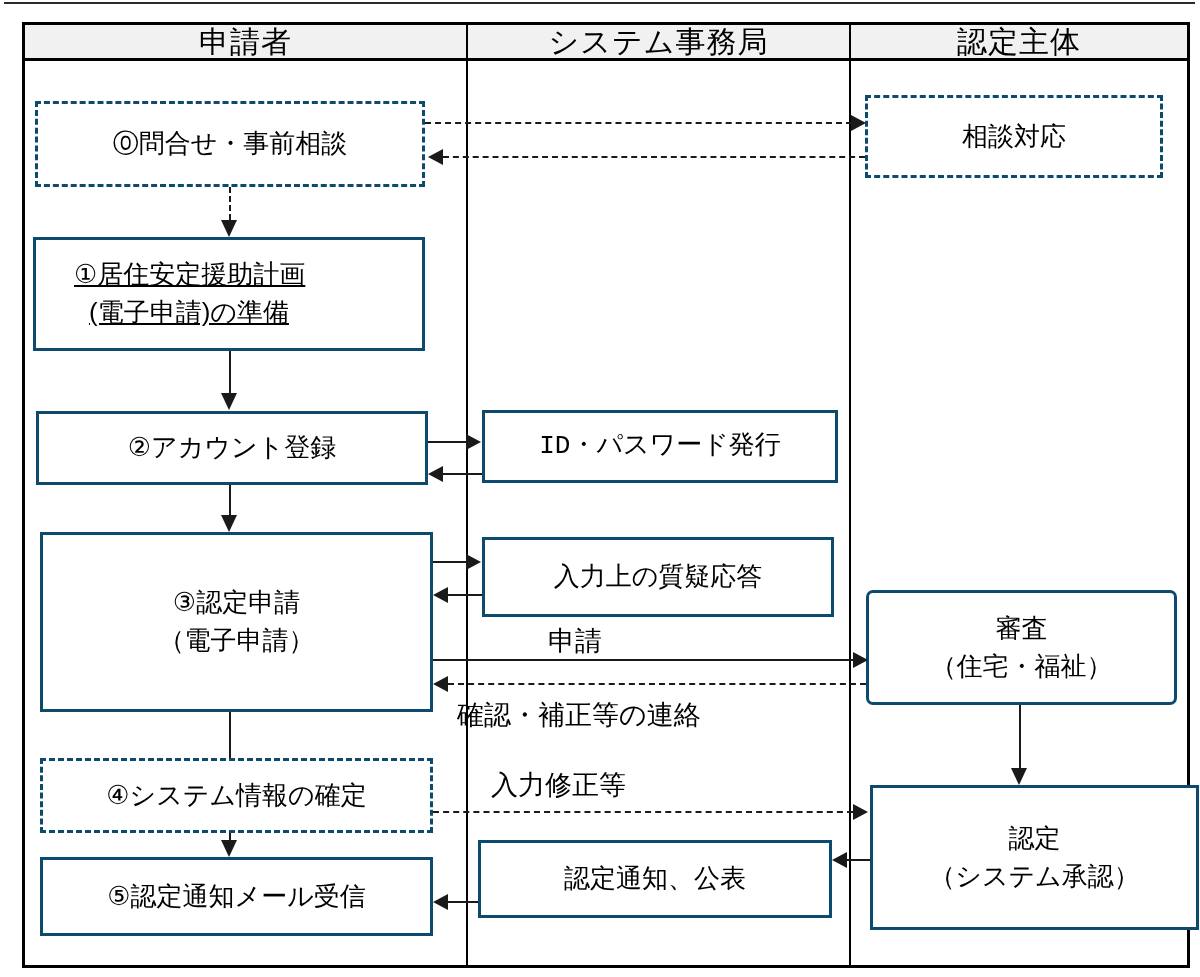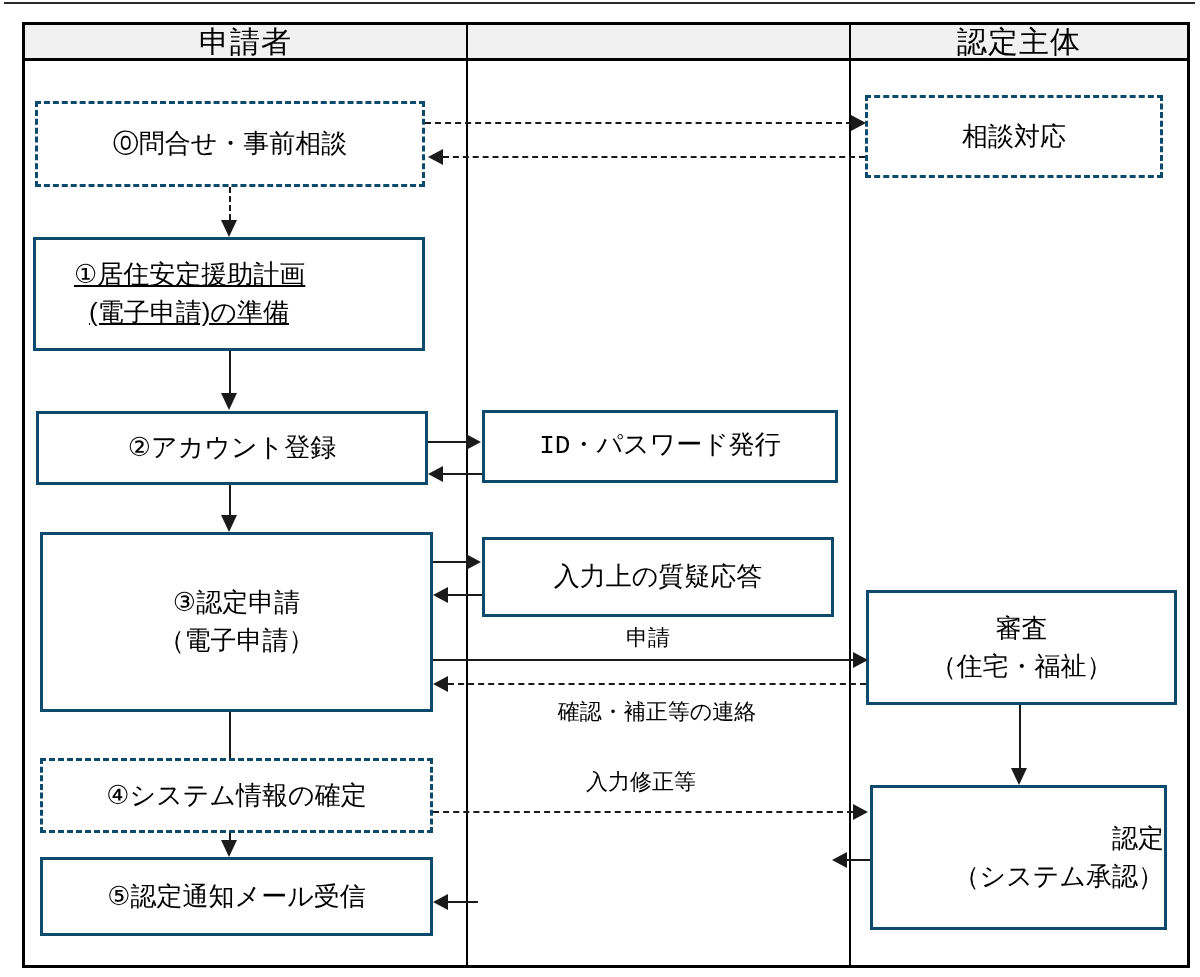--- a/index.html
+++ b/index.html
@@ -23,35 +23,36 @@
   .hline{position:absolute;height:0;border-top:2px solid #1a1a1a;}
   .hline.dash{border-top-style:dashed;}
   .vline{position:absolute;width:0;border-left:2px solid #1a1a1a;}
   .vline.dash{border-left-style:dashed;}
   .head-r{position:absolute;width:0;height:0;border-top:8px solid transparent;
           border-bottom:8px solid transparent;border-left:15px solid #1a1a1a;}
   .head-l{position:absolute;width:0;height:0;border-top:8px solid transparent;
           border-bottom:8px solid transparent;border-right:15px solid #1a1a1a;}
   .head-d{position:absolute;width:0;height:0;border-left:8px solid transparent;
           border-right:8px solid transparent;border-top:17px solid #1a1a1a;}
-  .flow-label{position:absolute;text-align:center;font-size:22px;}
+  .flow-label{position:absolute;font-size:27px;}
 </style>
 </head>
 <body>
 
 <div class="canvas">
 
   <div class="top-rule"></div>
   <div class="frame"></div>
   <div class="header-strip"></div>
 
   <div class="lane-divider" style="left:466px;"></div>
   <div class="lane-divider" style="left:849px;"></div>
 
   <div class="hlabel" style="left:25px;width:441px;">申請者</div>
+  <div class="hlabel" style="left:468px;width:381px;">システム事務局</div>
   <div class="hlabel" style="left:851px;width:336px;">認定主体</div>
 
   <div class="box dashed" style="left:35px;top:101px;width:390px;height:86px;">
     <span>⓪問合せ・事前相談</span>
   </div>
 
   <div class="box leftalign" style="left:33px;top:237px;width:392px;height:114px;">
     <span>①居住安定援助計画</span>
     <span class="indent2">(電子申請)の準備</span>
   </div>
@@ -74,31 +75,34 @@
   </div>
 
   <div class="box serif" style="left:482px;top:410px;width:356px;height:73px;">
     <span>ID・パスワード発行</span>
   </div>
 
   <div class="box" style="left:482px;top:537px;width:352px;height:80px;">
     <span>入力上の質疑応答</span>
   </div>
 
+  <div class="box" style="left:478px;top:840px;width:354px;height:78px;">
+    <span>認定通知、公表</span>
+  </div>
 
   <div class="box dashed" style="left:865px;top:95px;width:298px;height:83px;">
     <span>相談対応</span>
   </div>
 
-  <div class="box" style="left:866px;top:590px;width:311px;height:115px;">
+  <div class="box" style="left:866px;top:590px;width:311px;height:115px;border-radius:7px;">
     <span>審査</span>
     <span>（住宅・福祉）</span>
   </div>
 
-  <div class="box" style="left:870px;top:785px;width:297px;height:145px;align-items:flex-end;">
+  <div class="box" style="left:870px;top:785px;width:329px;height:145px;">
     <span>認定</span>
     <span>（システム承認）</span>
   </div>
 
   <div class="hline dash" style="left:425px;top:122px;width:427px;"></div>
   <div class="head-r" style="left:851px;top:115px;"></div>
 
   <div class="hline dash" style="left:443px;top:156px;width:422px;"></div>
   <div class="head-l" style="left:428px;top:149px;"></div>
 

